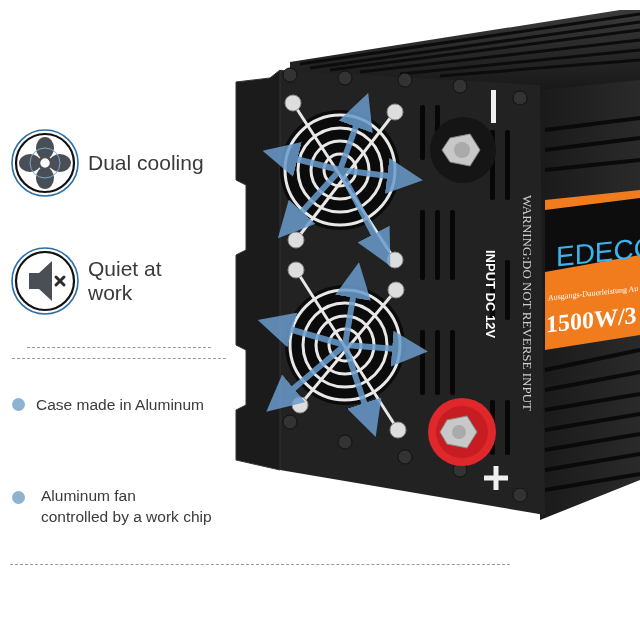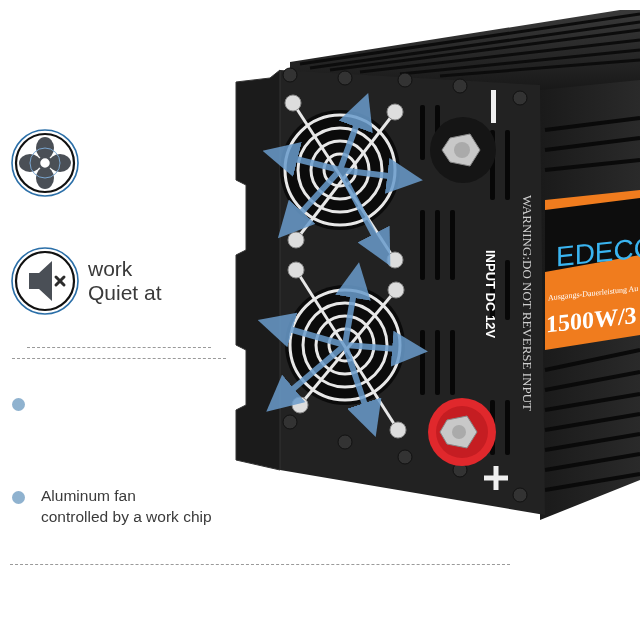--- a/index.html
+++ b/index.html
@@ -25,46 +25,48 @@
         <ellipse cx="35" cy="20" rx="9" ry="11"></ellipse>
         <ellipse cx="35" cy="50" rx="9" ry="11"></ellipse>
         <ellipse cx="20" cy="35" rx="11" ry="9"></ellipse>
         <ellipse cx="50" cy="35" rx="11" ry="9"></ellipse>
       </g>
       <circle cx="35" cy="35" r="15" fill="none" stroke="#7aa6d0" stroke-width="1"></circle>
       <circle cx="35" cy="35" r="6" fill="#ffffff" stroke="#4a4f56" stroke-width="2.5"></circle>
     </svg>
   </div>
   <div class="feature-text">
+    <div>Dual cooling</div>
   </div>
 </div>
 
 <div class="feature" style="left:10px; top:246px;">
   <div class="feature-icon">
     <svg width="70" height="70" viewBox="0 0 70 70">
       <circle cx="35" cy="35" r="33" fill="none" stroke="#2b6fa8" stroke-width="1.6"></circle>
       <circle cx="35" cy="35" r="29" fill="none" stroke="#111" stroke-width="2.2"></circle>
       <polygon points="19,27 29,27 42,15 42,55 29,43 19,43" fill="#4a4f56"></polygon>
       <g stroke="#2c2c2c" stroke-width="3" stroke-linecap="round">
         <line x1="46" y1="31" x2="54" y2="39"></line>
         <line x1="54" y1="31" x2="46" y2="39"></line>
       </g>
     </svg>
   </div>
   <div class="feature-text">
+    <div>Quiet at</div>
     <div>work</div>
-    <div>Quiet at</div>
   </div>
 </div>
 
 <div class="dash" style="left:27px; top:347px; width:184px;"></div>
 <div class="dash" style="left:12px; top:358px; width:214px;"></div>
 
 <div class="bullet" style="left:12px; top:398px;"></div>
 <div class="btext center" style="left:36px; top:394px; width:206px;">
+  <div style="text-align:left;">Case made in Aluminum</div>
 </div>
 
 <div class="bullet" style="left:12px; top:491px;"></div>
 <div class="btext" style="left:41px; top:485px; width:220px;">
   <div>Aluminum fan</div>
   <div>controlled by a work chip</div>
 </div>
 
 <div class="dash" style="left:10px; top:564px; width:500px;"></div>
 

